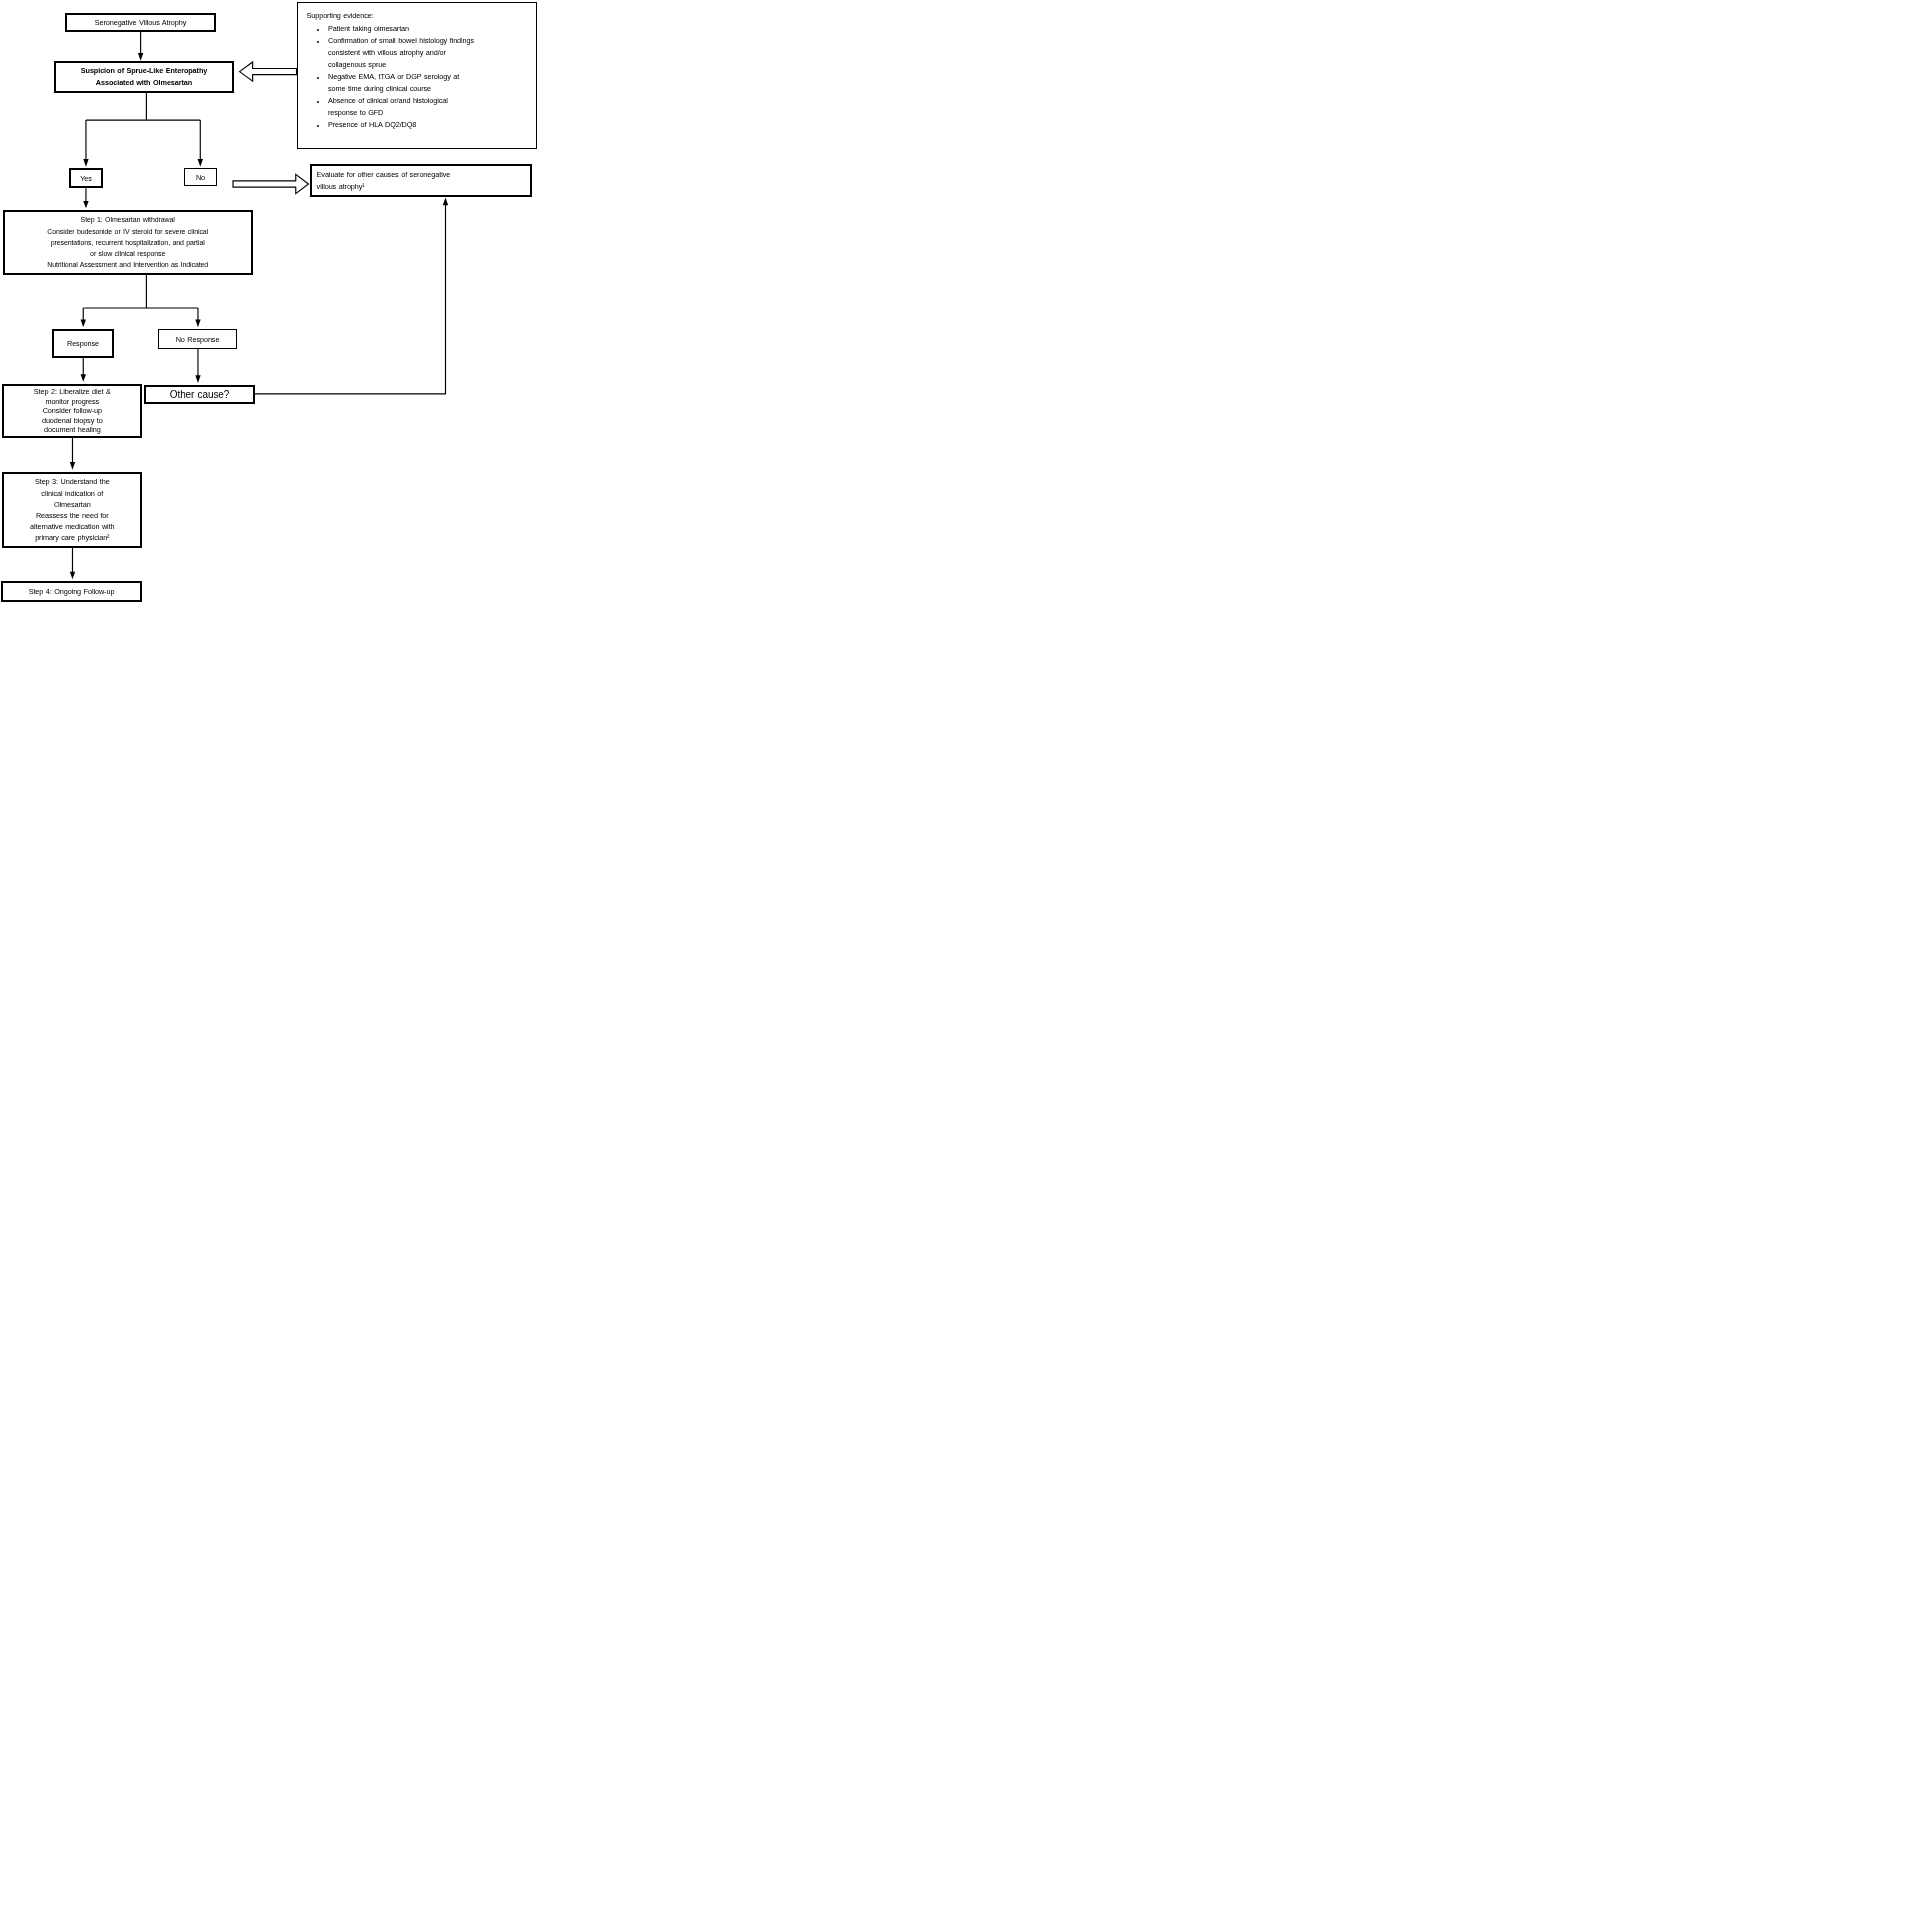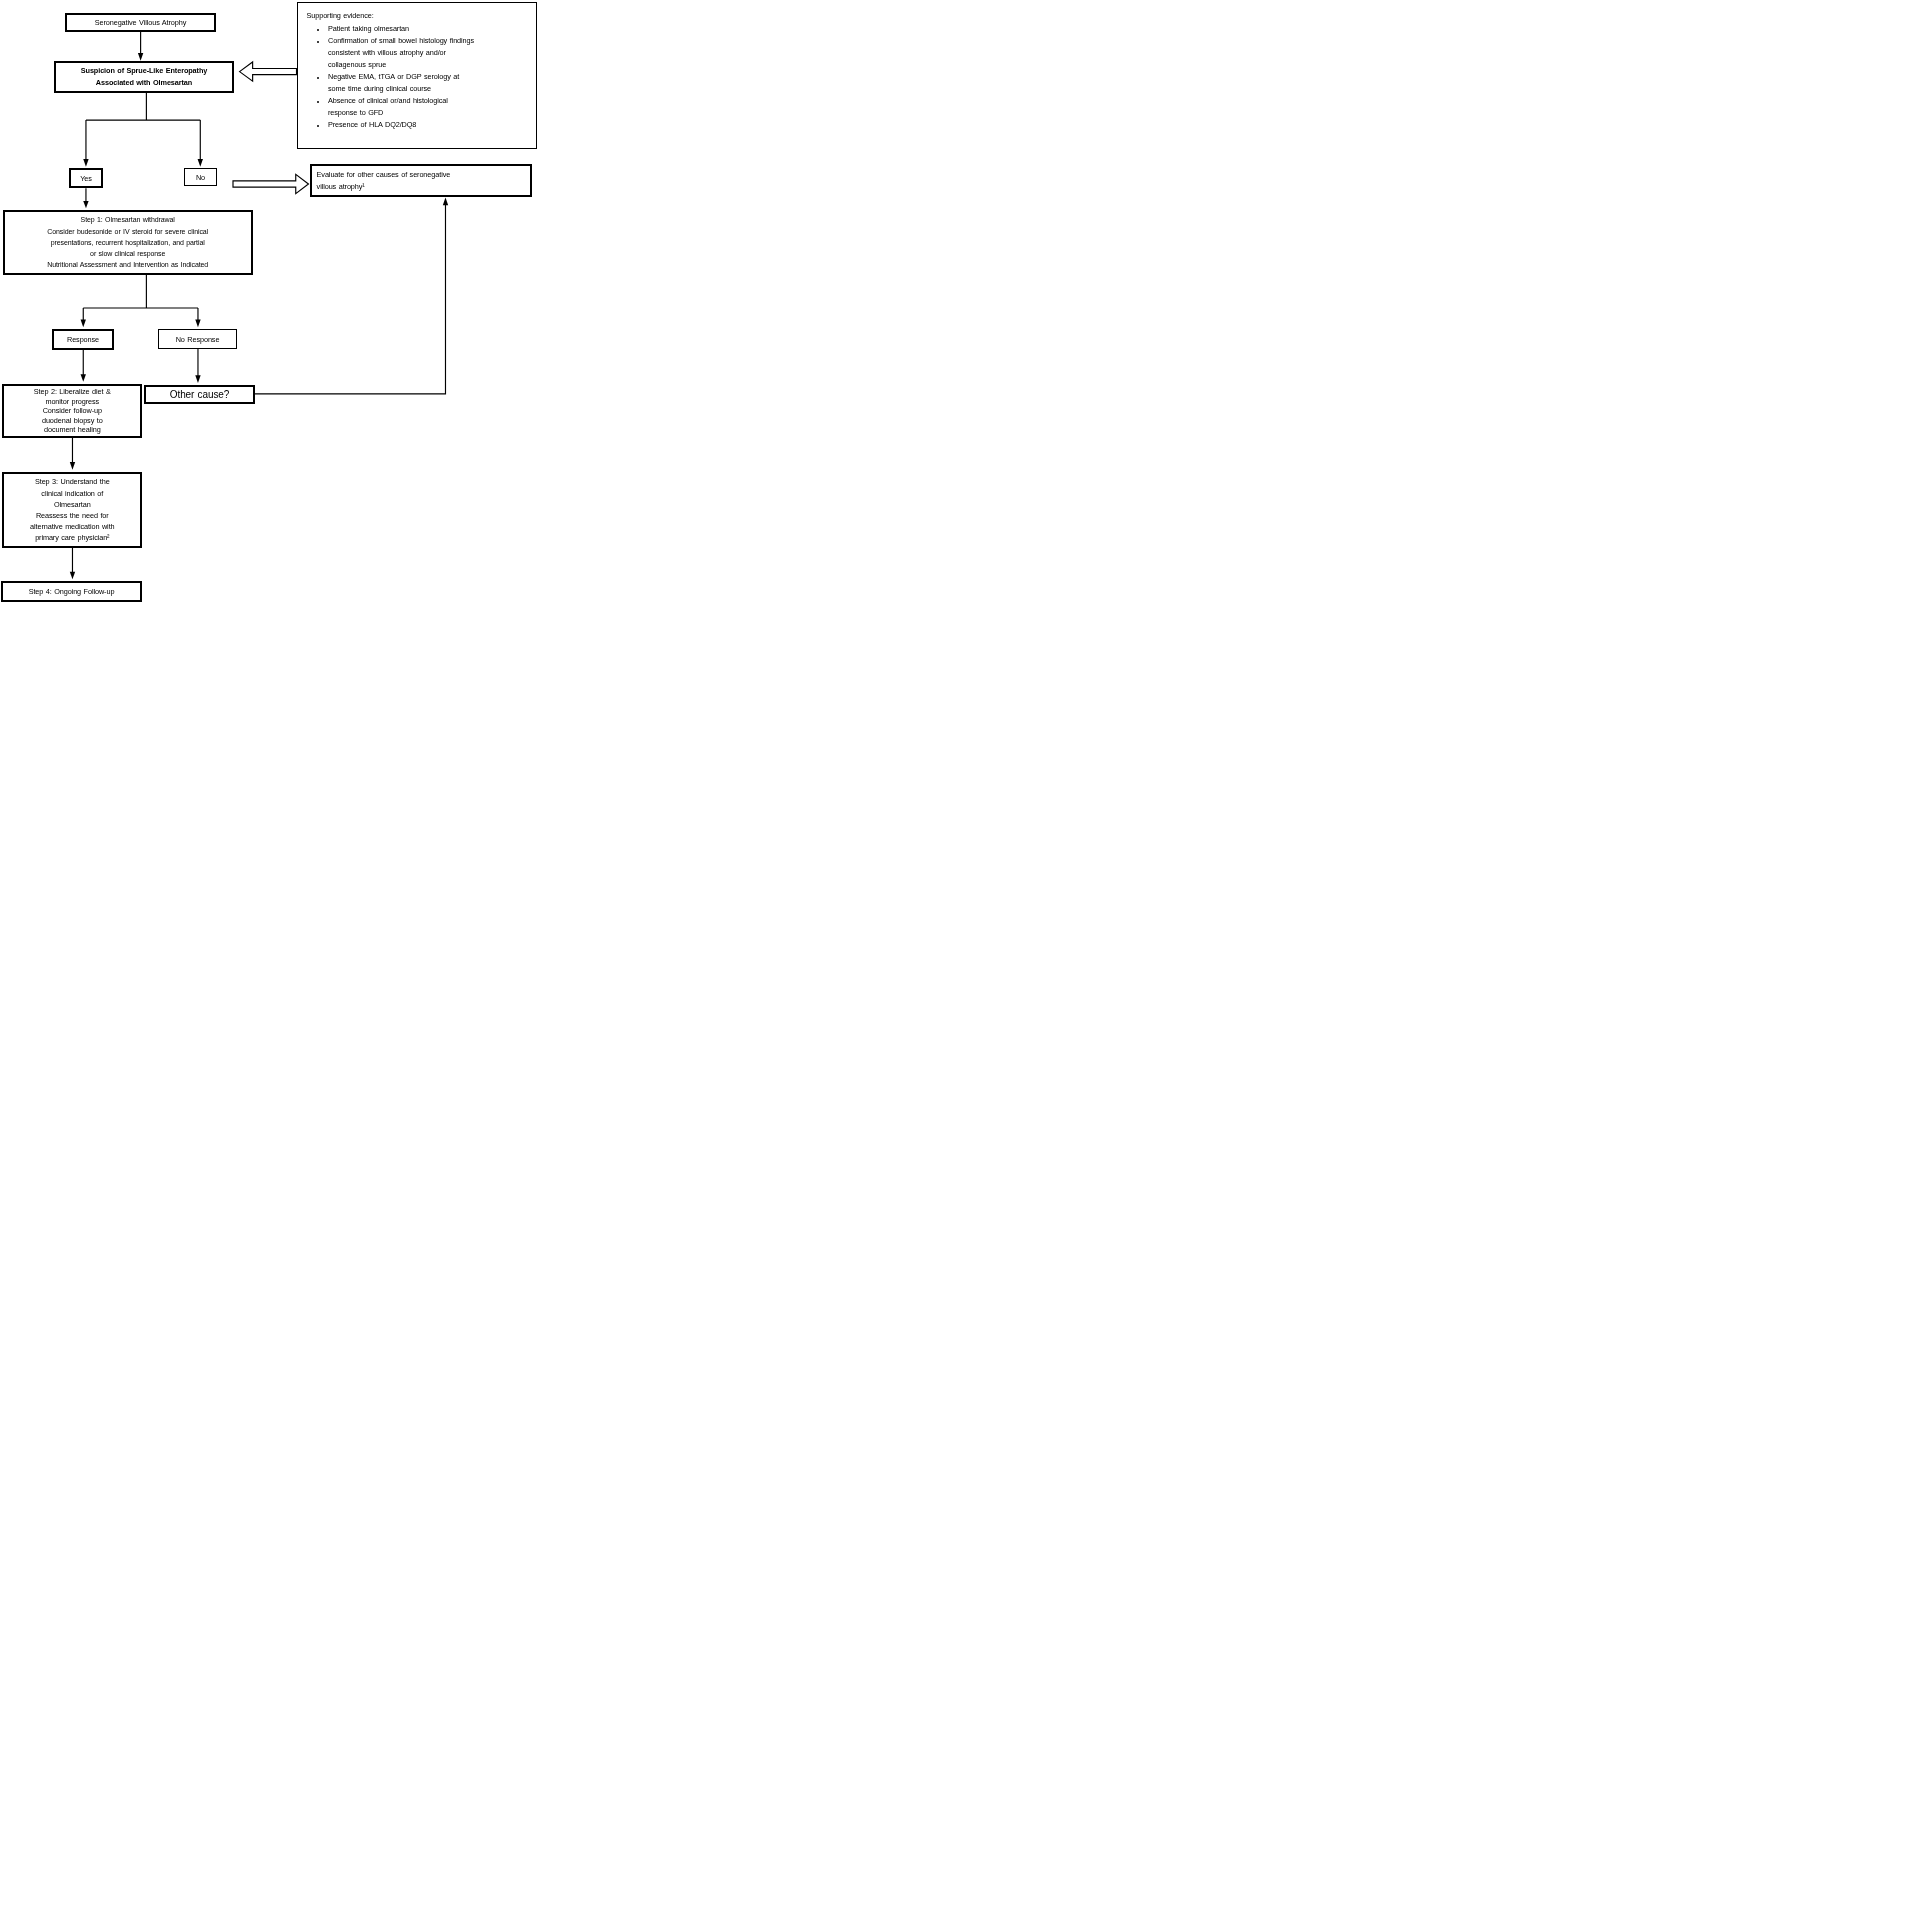--- a/index.html
+++ b/index.html
@@ -41,21 +41,21 @@
               display:block; text-align:left; padding:7.7px 7px 0 8.5px; font-size:7.3px; }
   .ev-head  { line-height:11.6px; }
   .ev-list  { list-style: disc outside; margin:1px 0 0 0; padding-left:20px; }
   .ev-list li { line-height:12px; white-space:pre-line; padding-left:1.5px; }
   .ev-list li::marker { font-size:5.8px; }
   #n-yes    { left:69px; top:168px; width:34px;  height:20.4px;  border-width:2.7px; font-size:7.3px; }
   #n-no     { left:184px; top:168px; width:33px;  height:18px;  border-width:1.9px; font-size:7.3px; }
   #n-eval   { left:310px; top:164px; width:222px; height:33px;  border-width:2.3px;
               justify-content:flex-start; text-align:left; padding-left:4.6px; font-size:7.3px; line-height:11.2px; }
   #n-step1  { left:2.7px;   top:210px; width:250px; height:65px; border-width:2.7px; font-size:7px; line-height:11.2px; }
-  #n-resp   { left:52px; top:329px; width:62px; height:21px;  border-width:2.7px; font-size:7.3px; }
+  #n-resp   { left:52px; top:329px; width:62px; height:29px;  border-width:2.7px; font-size:7.3px; }
   #n-noresp { left:158px; top:329px; width:79px; height:20px;  border-width:1.9px; font-size:7.3px; }
   #n-step2  { left:2.3px;   top:384px; width:140px; height:54px; border-width:2.3px; font-size:7.3px; line-height:9.6px; }
   #n-other  { left:144px; top:385px; width:111px; height:18.5px;  border-width:2.7px; font-size:10px; }
   #n-step3  { left:2.3px;   top:472px;width:140px; height:76px; border-width:2.7px; font-size:7.3px; line-height:11.2px; }
   #n-step4  { left:1px;   top:581px;width:141px; height:21px;  border-width:2.7px; font-size:7.3px; }
 </style>
 </head>
 <body>
 
 <div class="canvas">

